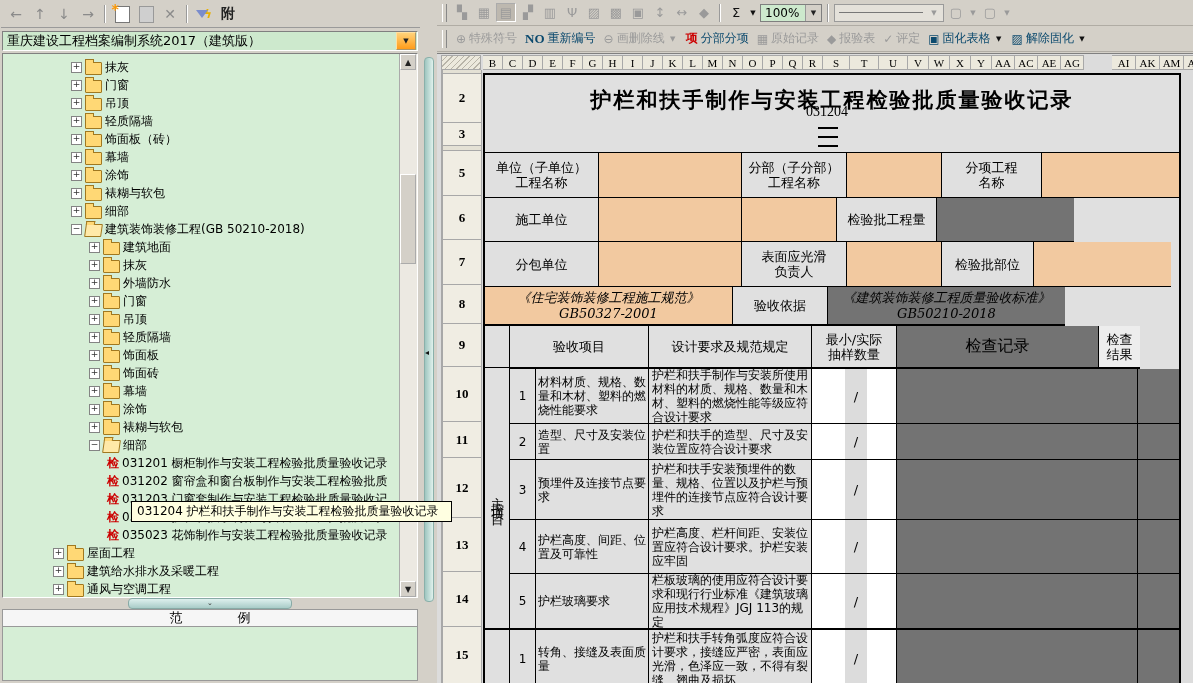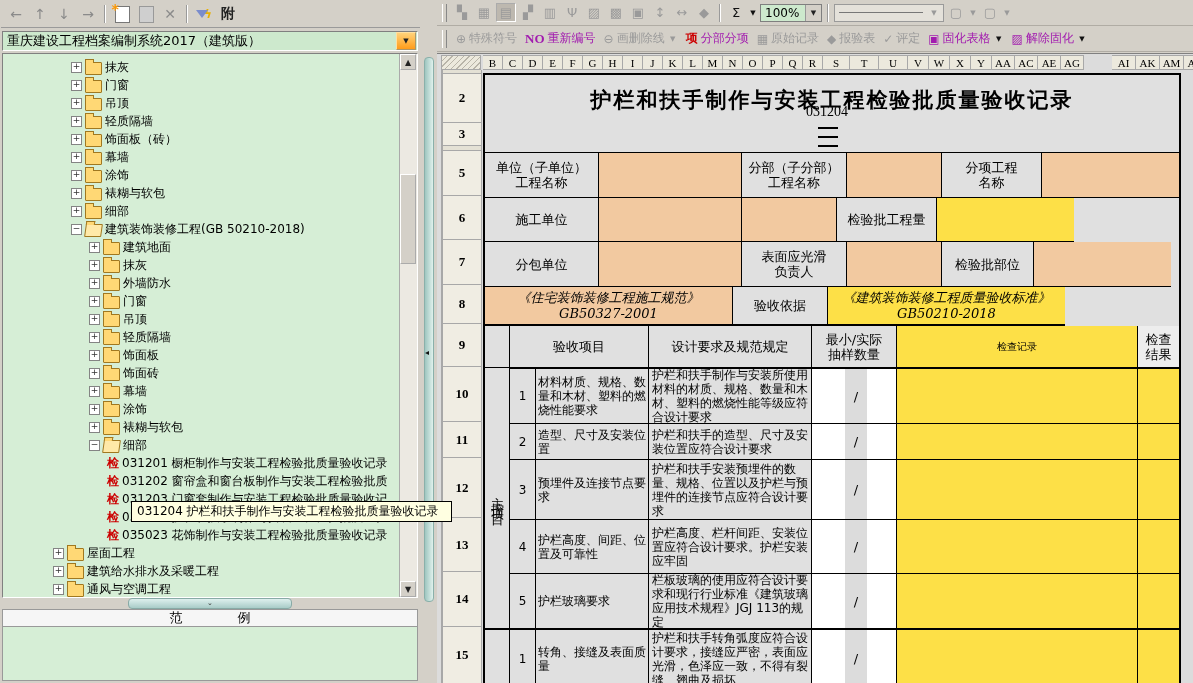--- a/index.html
+++ b/index.html
@@ -64,21 +64,21 @@
   .dd.en{color:#111;}
   .zoombox{width:62px;height:18px;background:#cde9cd;border:1px solid #7f7f7f;display:flex;align-items:center;
       padding-left:4px;box-sizing:border-box;font-size:12px;}
   .zbtn{margin-left:auto;width:15px;height:16px;background:#d4d0c8;border-left:1px solid #999;display:flex;
       align-items:center;justify-content:center;font-size:7px;color:#222;}
   .linebox{width:110px;height:18px;background:#e4e1da;border:1px solid #9a9a9a;display:flex;align-items:center;
       box-sizing:border-box;padding:0 4px;color:#777;}
   .lineglyph{flex:1;border-top:1px solid #777;margin-right:6px;}
   .tb2item{display:flex;align-items:center;gap:3px;padding:0 4px;font-size:12px;flex:none;}
   .tb2item .lbl{white-space:nowrap;}
-  .gray{color:#9a9a9a;} .blk{color:#a21caf;}
+  .gray{color:#9a9a9a;} .blk{color:#0c4a6e;}
   .icred{color:#cc0000;font-weight:bold;}
   .icno{font-family:"Liberation Serif",serif;font-weight:bold;font-size:13px;}
   
   .sheet{position:absolute;left:0;top:53px;width:756px;height:630px;background:#dcdcdc;border-top:1px solid #808080;}
   .corner{position:absolute;left:4px;top:1px;width:40px;height:15px;background:#ece9dd;border:1px solid #a8a8a8;box-sizing:border-box;
       background-image:repeating-linear-gradient(135deg,transparent 0 3px,#b8b4a8 3px 4px);}
   .colheads{position:absolute;left:46px;top:1px;height:15px;display:flex;}
   .ch{height:15px;background:#ece9dd;border-right:1px solid #a8a8a8;border-top:1px solid #a8a8a8;border-bottom:1px solid #a8a8a8;
       box-sizing:border-box;font-family:"Liberation Serif",serif;font-size:11px;display:flex;align-items:center;justify-content:center;flex:none;}
   .rowheads{position:absolute;left:4px;top:16px;width:40px;height:614px;background:#ece9dd;border-left:1px solid #a8a8a8;box-sizing:border-box;}
@@ -92,21 +92,21 @@
   .crow{height:23px;display:flex;align-items:center;justify-content:flex-end;padding-right:8px;gap:7px;flex-direction:column;}
   .code{font-family:"Liberation Serif",serif;font-size:14px;margin-right:2px;}
   .codebox{width:20px;height:17px;background:#fff;border:1px solid #000;box-sizing:border-box;}
   .srow{height:5px;border-bottom:1px solid #000;background:#e0e0e0;}
   .fr{display:flex;}
   .fc{border-right:1px solid #000;border-bottom:1px solid #000;box-sizing:border-box;display:flex;
       align-items:center;justify-content:center;text-align:center;overflow:hidden;}
   .fc.last{border-right:none;}
   .lab{background:#e0e0e0;font-size:13px;line-height:15px;white-space:pre-line;}
   .org{background:#f2c9a0;}
-  .wht{background:#fde047;}
+  .wht{background:#737373;}
   .basis{font-family:"DejaVu Serif",serif;font-style:italic;font-size:13px;line-height:16px;padding:0 2px;}
   .hdr{background:#e0e0e0;font-size:13px;line-height:15px;white-space:pre-line;}
   .numc{background:#e0e0e0;font-size:12px;}
   .itemc{background:#e0e0e0;font-size:12px;line-height:14px;text-align:left;justify-content:flex-start;padding:1px 2px;}
   .desc{background:#e0e0e0;font-size:12px;line-height:14px;text-align:left;justify-content:flex-start;padding:1px 3px;}
   .sampc{background:#fff;position:relative;}
   .sampstrip{position:absolute;left:33px;top:0;bottom:0;width:22px;background:#dcdcdc;display:flex;align-items:center;justify-content:center;font-size:13px;}
   .grpv{position:absolute;left:0;width:25px;display:flex;align-items:center;justify-content:center;
       writing-mode:vertical-rl;letter-spacing:6px;font-size:13px;background:#e0e0e0;border-right:1px solid #000;box-sizing:border-box;}
   .row15{border-top:1px solid #000;}
@@ -488,21 +488,21 @@
           <div class="fc org basis" style="width:248px;border-bottom-width:2px;">《住宅装饰装修工程施工规范》GB50327-2001</div>
           <div class="fc lab" style="width:95px;border-bottom-width:2px;">验收依据</div>
           <div class="fc wht basis last" style="width:237px;border-bottom-width:2px;">《建筑装饰装修工程质量验收标准》GB50210-2018</div>
         </div>
         <div class="fr" style="height:43px;">
           <div class="fc hdr" style="width:25px;border-bottom-width:2px;"></div>
           <div class="fc hdr" style="width:139px;border-bottom-width:2px;">验收项目</div>
           <div class="fc hdr" style="width:163px;border-bottom-width:2px;">设计要求及规范规定</div>
           <div class="fc hdr" style="width:85px;border-bottom-width:2px;">最小/实际
 抽样数量</div>
-          <div class="fc wht" style="width:241px;border-bottom-width:2px;font-size:10px;">检查记录</div>
+          <div class="fc wht" style="width:202px;border-bottom-width:2px;font-size:16px;">检查记录</div>
           <div class="fc hdr last" style="width:41px;border-bottom-width:2px;background:#ededed;">检查
 结果</div>
         </div>
         <div id="check-rows">
             <div class="fr " style="height:55px;">
               <div class="fc numc" style="width:25px;border-bottom:none;"></div>
               <div class="fc numc" style="width:26px;">1</div>
               <div class="fc itemc" style="width:113px;">材料材质、规格、数量和木材、塑料的燃烧性能要求</div>
               <div class="fc desc" style="width:163px;">护栏和扶手制作与安装所使用材料的材质、规格、数量和木材、塑料的燃烧性能等级应符合设计要求</div>
               <div class="fc sampc" style="width:85px;">

